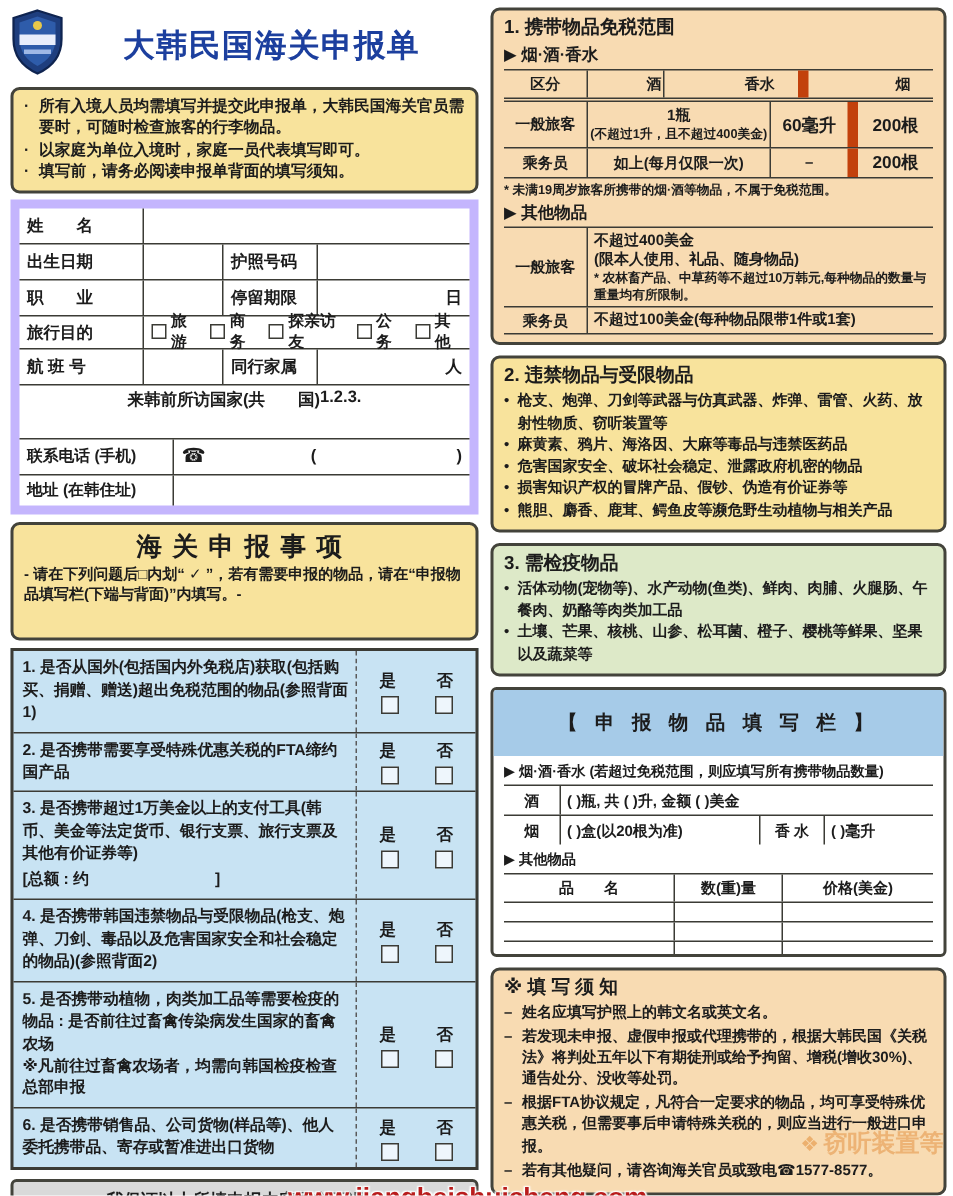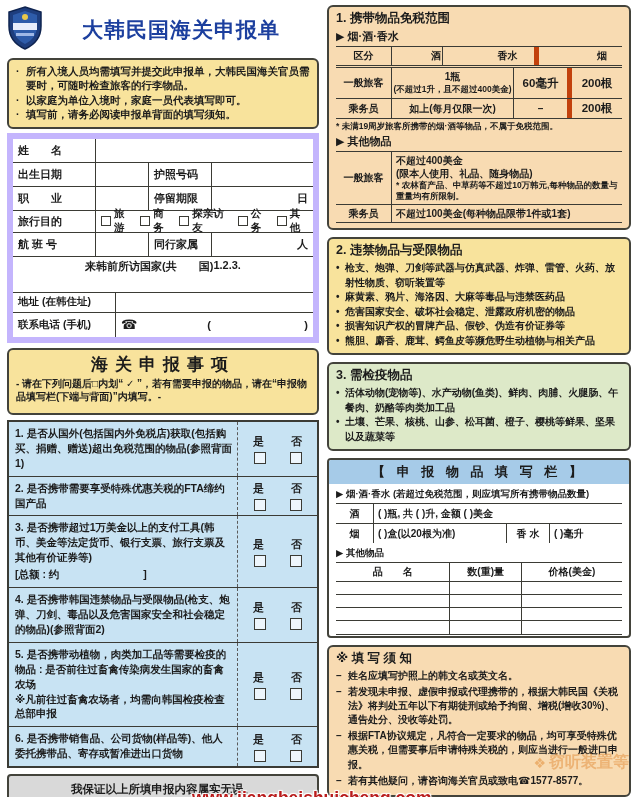--- a/index.html
+++ b/index.html
@@ -32,21 +32,21 @@
   .unit { margin-left:auto; font-weight:bold; }
   .cbgrp { display:flex; align-items:center; gap:8px; font-weight:bold; }
   .cbitem { display:flex; align-items:center; gap:3px; }
   .cb { width:10px; height:10px; border:1.5px solid #3b3b35; background:#fff; flex:none; }
   .countries { flex-direction:row; align-items:stretch; justify-content:center; height:36px; padding:2px 5px; }
   .cline1 { font-weight:bold; }
   .cline2 { display:flex; font-weight:bold; }
   .cline2 span { flex:1; }
 
   
-  .dhbox { margin-top:5px; padding:3px 7px 9px 7px; }
+  .dhbox { margin-top:5px; padding:3px 7px 21px 7px; }
   .dhttl { text-align:center; font-size:17px; font-weight:bold; letter-spacing:7px; }
   .dhins { font-size:10px; font-weight:bold; line-height:1.35; margin-top:1px; }
 
   
   .qtab { margin-top:5px; border:2px solid #3b3b35; background:#c8e3f3; }
   .qrow { display:flex; border-bottom:1px solid #3b3b35; }
   .qrow:last-child { border-bottom:none; }
   .qtext { flex:1; padding:4px 4px 5px 6px; font-size:10.5px; font-weight:bold; line-height:1.42; }
   .qextra { margin-top:2px; }
   .qyn { width:80px; flex:none; border-left:1px dashed #5a5a5a; display:flex; flex-direction:column; justify-content:center; align-items:center; }
@@ -68,35 +68,35 @@
 
   
   .t1 { border-top:1.5px solid #3b3b35; border-bottom:1.5px solid #3b3b35; font-size:10px; font-weight:bold; text-align:center; }
   .t1r { display:flex; align-items:stretch; }
   .t1 .hd { border-bottom:3px double #3b3b35;gap:38px; }
   .t1 .rr { border-bottom:1px solid #3b3b35; }
   .t1 .rr:last-child, .t1r:last-child { border-bottom:none; }
   .t1c { display:flex; flex-direction:column; justify-content:center; align-items:center; padding:2px 1px; }
   .c-cat { width:56px; flex:none; border-right:1px solid #3b3b35; }
   .c-liq { flex:1; border-right:1px solid #3b3b35; }
-  .c-per { width:58px; flex:none; border-right:5px solid #c2410c;text-align:center; }
+  .c-per { width:58px; flex:none; border-right:7px solid #c2410c;text-align:center; }
   .c-cig { width:50px; flex:none; }
   .liqsub { font-size:8.5px; }
   .big { font-size:11.5px; }
 
   
   .t2 { border-top:1.5px solid #3b3b35; border-bottom:1.5px solid #3b3b35; font-size:10px; font-weight:bold; }
   .t2r { display:flex; border-bottom:1px solid #3b3b35; }
   .t2r:last-child { border-bottom:none; }
   .t2cat { width:56px; flex:none; border-right:1px solid #3b3b35; display:flex; align-items:center; justify-content:center; }
   .t2val { flex:1; padding:2px 4px; line-height:1.3; }
 
   
   .dbox { background:#fff; border:2px solid #43433b; border-radius:4px; margin-bottom:7px; overflow:hidden; }
-  .dband { background:#a6cbe8; text-align:center; font-size:13px; font-weight:bold; letter-spacing:4px; padding:3px 0; }
+  .dband { background:#a6cbe8; text-align:center; font-size:13px; font-weight:bold; letter-spacing:4px; padding:13px 0; }
   .dbody { padding:3px 7px 6px 7px; }
   .dsub { font-size:9.5px; font-weight:bold; margin:1px 0 2px 0; }
   .drow { display:flex; align-items:center; border-top:1px solid #3b3b35; font-size:10px; font-weight:bold; height:20px; }
   .drow:last-of-type { border-bottom:1px solid #3b3b35; }
   .dlab { width:38px; flex:none; text-align:center; border-right:1px solid #3b3b35; align-self:stretch; display:flex; align-items:center; justify-content:center; }
   .dval { flex:1; padding:0 4px; }
   .dlab2 { width:44px; flex:none; border-left:1px solid #3b3b35; border-right:1px solid #3b3b35; align-self:stretch; display:flex; align-items:center; justify-content:center; }
   .dval2 { width:72px; flex:none; padding:0 4px; }
   .dtab { border-top:1px solid #3b3b35; border-bottom:1px solid #3b3b35; font-size:10px; font-weight:bold; }
   .dtr { display:flex; border-bottom:1px solid #3b3b35; }
@@ -206,31 +206,31 @@
           </div>
       </div>
       <div class="frow countries">
         <div class="cline1">来韩前所访国家(共　　国)</div>
         <div class="cline2">
           <span>1.</span>
           <span>2.</span>
           <span>3.</span>
         </div>
       </div>
-      <div class="frow h20">
-        <div class="fl" style="width:102px; font-size:10.5px">地址 (在韩住址)</div>
-        <div class="fv" style="flex:1"></div>
-      </div>
       <div class="frow h24">
         <div class="fl" style="width:102px; font-size:10.5px">联系电话 (手机)</div>
         <div class="fv" style="flex:1">
           <span style="font-size:13px">☎</span>
           <span style="margin-left:70px; font-weight:bold">(</span>
           <span class="unit">)</span>
         </div>
+      </div>
+      <div class="frow h20">
+        <div class="fl" style="width:102px; font-size:10.5px">地址 (在韩住址)</div>
+        <div class="fv" style="flex:1"></div>
       </div>
     </div>
 
     <div class="box ybg dhbox">
       <div class="dhttl">海关申报事项</div>
       <div class="dhins">- 请在下列问题后□内划“ ✓ ”，若有需要申报的物品，请在“申报物品填写栏(下端与背面)”内填写。-</div>
     </div>
 
     <div class="qtab">
 

